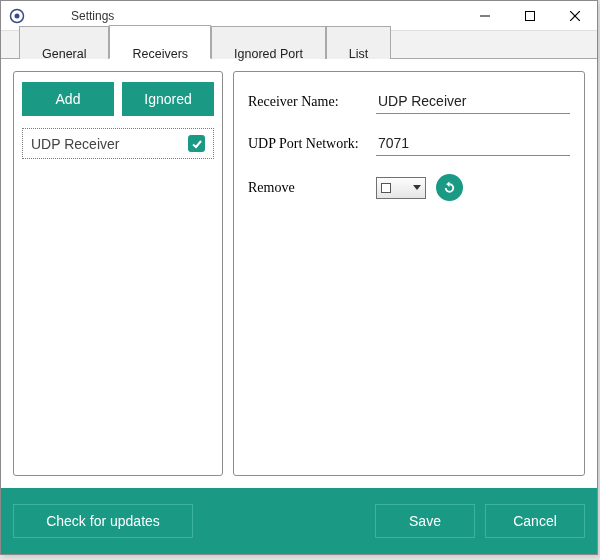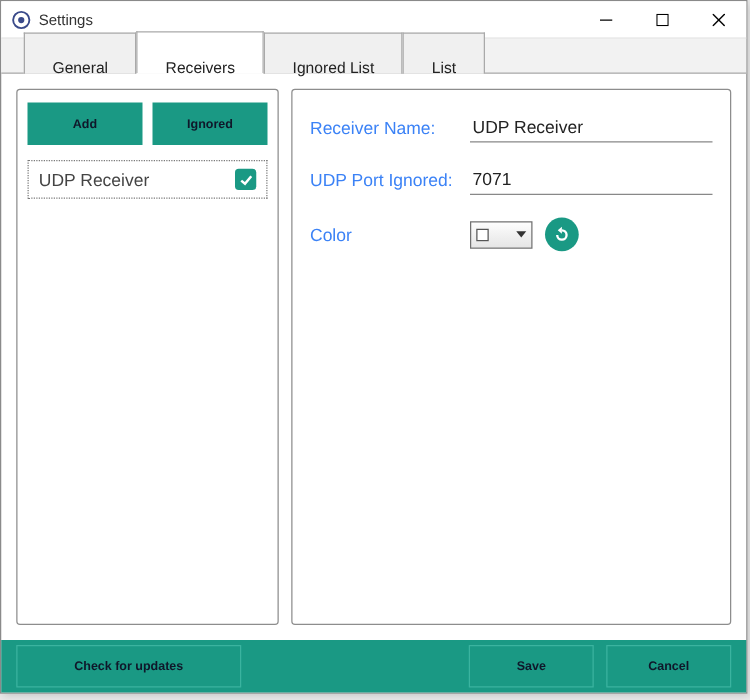--- a/index.html
+++ b/index.html
@@ -23,20 +23,21 @@
     flex-direction: column;
   }
   
   .titlebar {
     height: 30px;
     background: #fff;
     display: flex;
     align-items: center;
     padding-left: 8px;
     border-bottom: 1px solid #e0e0e0;
+    gap: 40px;
   }
   .titlebar .app-icon {
     width: 16px; height: 16px;
     display: inline-flex;
     align-items: center; justify-content: center;
     margin-right: 6px;
   }
   .titlebar .title {
     font-size: 12px;
     color: #333;
@@ -109,25 +110,25 @@
     display: flex;
     flex-direction: column;
     padding: 10px 8px;
   }
   .right-panel {
     flex: 1;
     padding: 18px 14px 10px 14px;
   }
   .btn-teal {
     background: #1a9984;
-    color: #0f172a;
+    color: #ffffff;
     border: none;
     height: 34px;
-    font-size: 10px;
-    font-weight: 700;
+    font-size: 14px;
+    font-weight: 400;
     cursor: pointer;
   }
   .btn-row-top {
     display: flex;
     gap: 8px;
     margin-bottom: 12px;
   }
   .btn-row-top .btn-teal { flex: 1; }
   .list-item {
     border: 1px dotted #7a7a7a;
@@ -148,21 +149,22 @@
   .list-item .check svg { width: 12px; height: 12px; }
   
   .form-row {
     display: flex;
     align-items: center;
     margin-bottom: 18px;
   }
   .form-label {
     width: 128px;
     font-size: 14px;
-    color: #3b82f6;
+    color: #000000;
+    font-family: Liberation Serif, serif;
   }
   .form-input {
     flex: 1;
     border: none;
     border-bottom: 1px solid #888;
     font-size: 14px;
     padding: 3px 2px 4px 2px;
     outline: none;
     background: transparent;
     color: #222;
@@ -199,21 +201,21 @@
     border: none;
   }
   .encoding-caret {
     margin-left: auto;
     color: #777;
     font-size: 10px;
   }
   
   .footer {
     background: #1a9984;
-    padding: 4px 12px;
+    padding: 16px 12px;
     display: flex;
     gap: 10px;
   }
   .footer .btn-teal {
     border: 1px solid #3bb39f;
     height: 34px;
     padding: 0 18px;
     min-width: 100px;
   }
   .footer .left { }
@@ -248,21 +250,21 @@
             <line x1="0" y1="0" x2="10" y2="10" stroke="#000" stroke-width="1.2"></line>
             <line x1="10" y1="0" x2="0" y2="10" stroke="#000" stroke-width="1.2"></line>
           </svg>
       </button>
     </div>
   </div>
 
   <div class="tabbar">
     <div class="tab">General</div>
     <div class="tab active">Receivers</div>
-    <div class="tab">Ignored List</div>
+    <div class="tab">Ignored Port</div>
     <div class="tab">List</div>
   </div>
 
 
   <div class="main">
 
     <div class="left-panel">
       <div class="btn-row-top">
         <button class="btn-teal">Add</button>
         <button class="btn-teal">Ignored</button>
@@ -278,26 +280,26 @@
     </div>
 
     <div class="right-panel">
 
       <div class="form-row">
         <div class="form-label">Receiver Name:</div>
         <input class="form-input" value="UDP Receiver" style="">
       </div>
 
       <div class="form-row">
-        <div class="form-label">UDP Port Ignored:</div>
+        <div class="form-label">UDP Port Network:</div>
         <input class="form-input" value="7071" style="">
       </div>
 
       <div class="form-row">
-        <div class="form-label">Color</div>
+        <div class="form-label">Remove</div>
         <div style="flex:1; display:flex; align-items:center;">
           <div class="color-dd">
             <span class="color-swatch"></span>
             <span class="caret"></span>
           </div>
           <button class="round-btn">
             <svg width="16" height="16" viewBox="0 0 16 16">
               <path d="M4 8 a4 4 0 1 0 4 -4" fill="none" stroke="#fff" stroke-width="2"></path>
               <polygon points="8,1 8,7 4.5,4" fill="#fff"></polygon>
             </svg>

